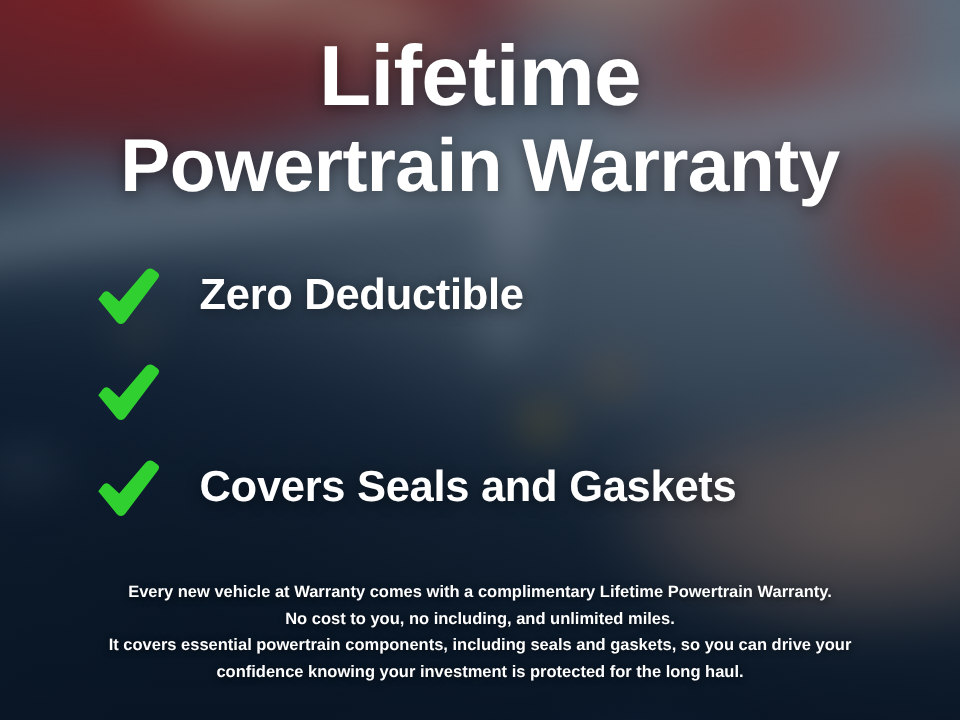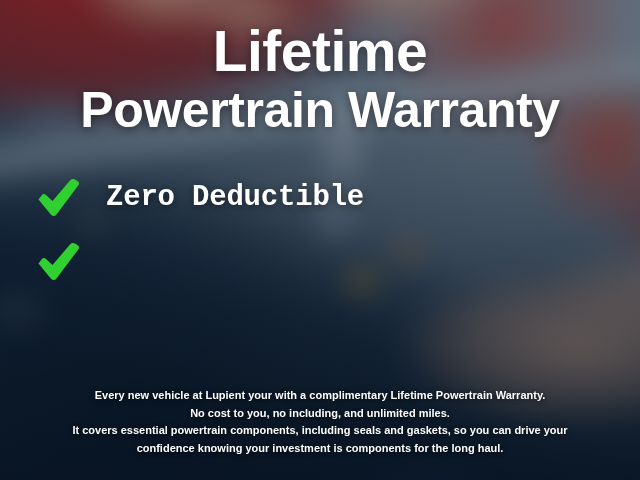--- a/index.html
+++ b/index.html
@@ -131,22 +131,21 @@
     display: block;
     font-size: 50px;
     font-weight: bold;
     line-height: 1.12;
     letter-spacing: -0.4px;
     margin-top: 2px;
   }
 
   .features {
     margin-top: 28px;
-    padding-left: 36px;
-    font-family: Liberation Mono, monospace;
+    padding-left: 63px;
   }
   .feature {
     display: flex;
     align-items: center;
     height: 64px;
   }
   .check-icon {
     width: 44px;
     height: 40px;
     flex: 0 0 44px;
@@ -208,24 +207,30 @@
         </svg>
         <span class="feature-label">Zero Deductible</span>
       </div>
 
       <div class="feature">
         <svg class="check-icon" viewBox="0 0 44 40" aria-hidden="true">
           <path d="M2.5 21.5 L5.5 17.5 Q7.5 15 10 17 L16.5 23 L34 2.5 Q36.5 0 39.5 1.8 L42 3.6 Q44 5.2 42.2 7.6 L20.5 36.5 Q18 39.5 15 36.8 Z" fill="#2fd02f"></path>
         </svg>
       </div>
 
+      <div class="feature">
+        <svg class="check-icon" viewBox="0 0 44 40" aria-hidden="true">
+          <path d="M2.5 21.5 L5.5 17.5 Q7.5 15 10 17 L16.5 23 L34 2.5 Q36.5 0 39.5 1.8 L42 3.6 Q44 5.2 42.2 7.6 L20.5 36.5 Q18 39.5 15 36.8 Z" fill="#2fd02f"></path>
+        </svg>
+        <span class="feature-label">Covers Seals and Gaskets</span>
+      </div>
 
     </div>
 
     <div class="fineprint">
-      <p>Every new vehicle at Lupient your with a complimentary Lifetime Powertrain Warranty.</p>
+      <p>Every new vehicle at Warranty comes with a complimentary Lifetime Powertrain Warranty.</p>
       <p>No cost to you, no including, and unlimited miles.</p>
       <p>It covers essential powertrain components, including seals and gaskets, so you can drive your</p>
-      <p>confidence knowing your investment is components for the long haul.</p>
+      <p>confidence knowing your investment is protected for the long haul.</p>
     </div>
 
   </div>
 </div>
 
 </body></html>

